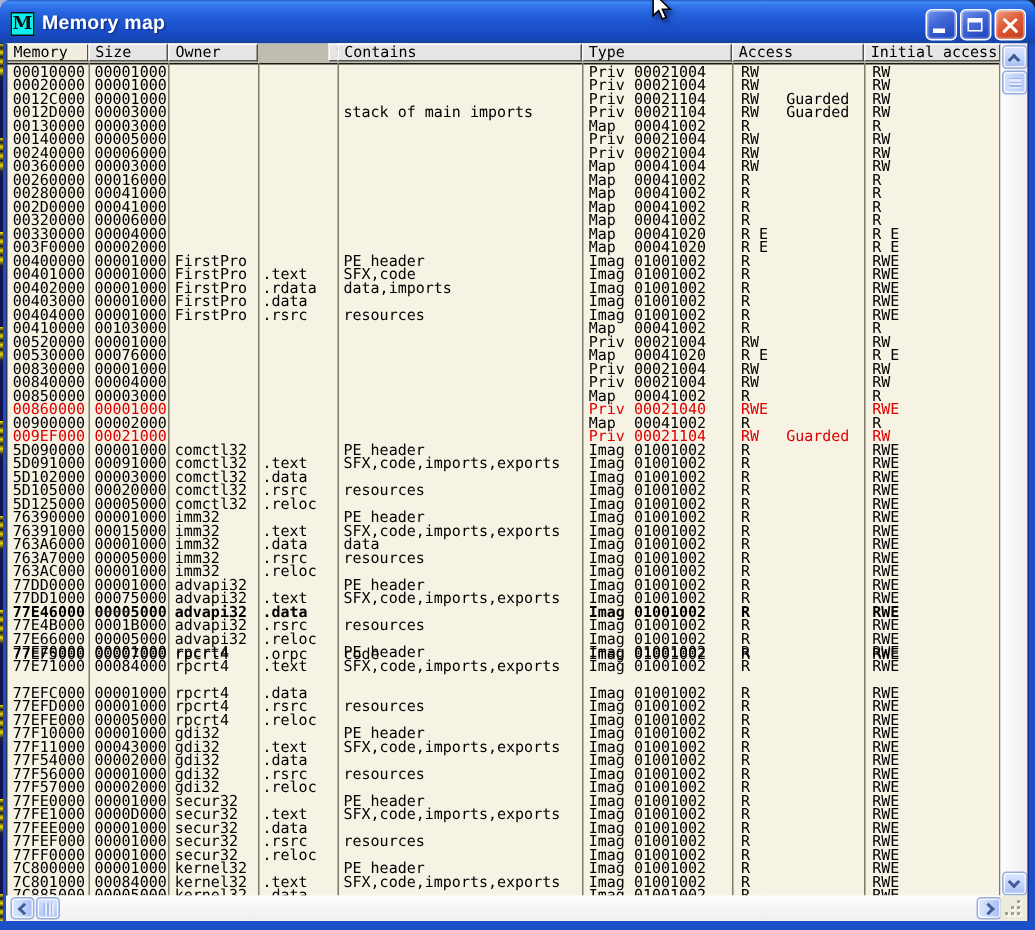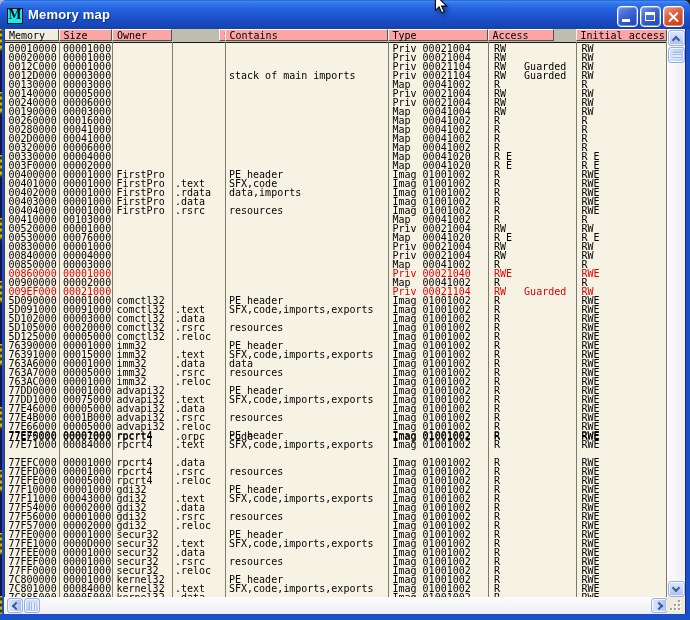--- a/index.html
+++ b/index.html
@@ -43,33 +43,33 @@
       #131350 26px,#131350 63px); }
   .border-left-line { position:absolute; left:3.5px; top:29px; width:1px; height:568px; background:#39395c; z-index:3; }
   .border-right-line { position:absolute; left:685px; top:29px; width:1px; height:585px; background:#1A2A8E; z-index:3; }
 
   
   .client { position:absolute; left:4px; top:29px; width:681px; height:585px;
     background:#F6F2E4; z-index:2; }
 
   
   .hrow { position:absolute; left:0; top:0; width:663px; height:13px; background:#BFBDB0; }
-  .hcell { position:absolute; top:0; height:12px; background:#fca5a5;
+  .hcell { position:absolute; top:0; height:12px; background:#e5e5e5;
     border-top:1px solid #FBFAF4; border-left:1px solid #FBFAF4;
     border-right:1px solid #55534A; border-bottom:1px solid #55534A;
     font-size:10px; line-height:10px; color:#000; white-space:pre; }
   .hcell span { position:absolute; left:4px; top:1px; }
   .hcell.sorted { background:#F2EEDF; }
   .hcell:nth-child(1){ left:0;       width:54.5px; }
   .hcell:nth-child(2){ left:54.5px;  width:53.5px; }
   .hcell:nth-child(3){ left:108px;   width:59.5px; }
   .hcell:nth-child(4){ left:178px; width:53px;margin-left:37px;   }
   .hcell:nth-child(5){ left:220.5px; width:163px;  }
   .hcell:nth-child(6){ left:383.5px; width:100px;  }
-  .hcell:nth-child(7){ left:483.5px; width:66px;   }
+  .hcell:nth-child(7){ left:483.5px; width:88px;   }
   .hcell:nth-child(8){ left:571.5px; width:91.5px; }
   .hunderline { position:absolute; left:0; top:12.5px; width:663px; height:1px; background:#1A1A14; }
 
   
   .vline { position:absolute; top:13px; width:1px; height:555px; background:#7E7C68; }
   .vline.v1{ left:54.5px; }
   .vline.v2{ left:108px; }
   .vline.v3{ left:167.5px; }
   .vline.v4{ left:220.5px; }
   .vline.v5{ left:383.5px; }
@@ -220,21 +220,21 @@
           <span class="c-init">RW</span>
         </div>
         <div class="trow" style="top: 56px;">
           <span class="c-addr">00240000</span>
           <span class="c-size">00006000</span>
           <span class="c-type">Priv 00021004</span>
           <span class="c-acc">RW</span>
           <span class="c-init">RW</span>
         </div>
         <div class="trow" style="top: 65px;">
-          <span class="c-addr">00190000</span>
+          <span class="c-addr">00360000</span>
           <span class="c-size">00003000</span>
           <span class="c-type">Map  00041004</span>
           <span class="c-acc">RW</span>
           <span class="c-init">RW</span>
         </div>
         <div class="trow" style="top: 74px;">
           <span class="c-addr">00260000</span>
           <span class="c-size">00016000</span>
           <span class="c-type">Map  00041002</span>
           <span class="c-acc">R</span>
@@ -493,21 +493,21 @@
         <div class="trow" style="top: 353px;">
           <span class="c-addr">77DD1000</span>
           <span class="c-size">00075000</span>
           <span class="c-owner">advapi32</span>
           <span class="c-sect">.text</span>
           <span class="c-cont">SFX,code,imports,exports</span>
           <span class="c-type">Imag 01001002</span>
           <span class="c-acc">R</span>
           <span class="c-init">RWE</span>
         </div>
-        <div class="trow" style="top: 362px;">
+        <div class="trow" style="top: 362px; font-weight: bold;">
           <span class="c-addr">77E46000</span>
           <span class="c-size">00005000</span>
           <span class="c-owner">advapi32</span>
           <span class="c-sect">.data</span>
           <span class="c-type">Imag 01001002</span>
           <span class="c-acc">R</span>
           <span class="c-init">RWE</span>
         </div>
         <div class="trow" style="top: 371px;">
           <span class="c-addr">77E4B000</span>

